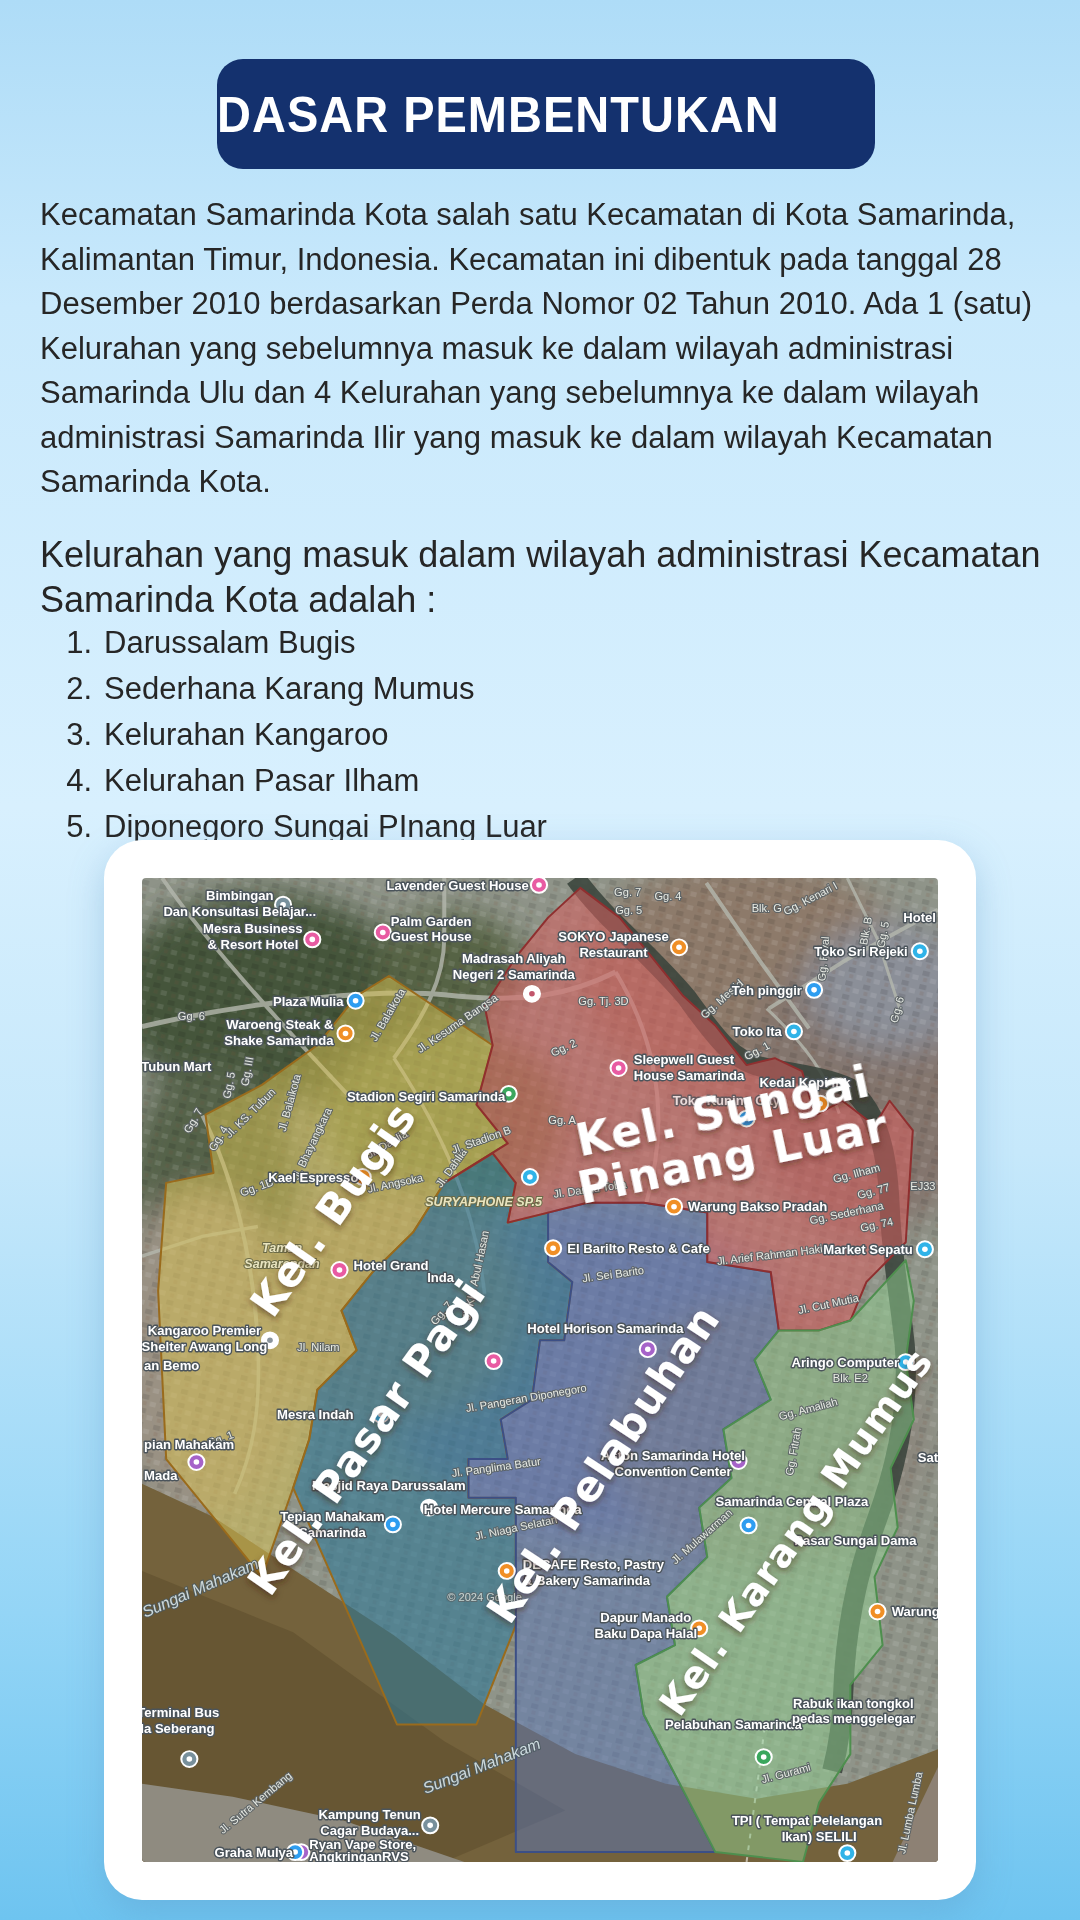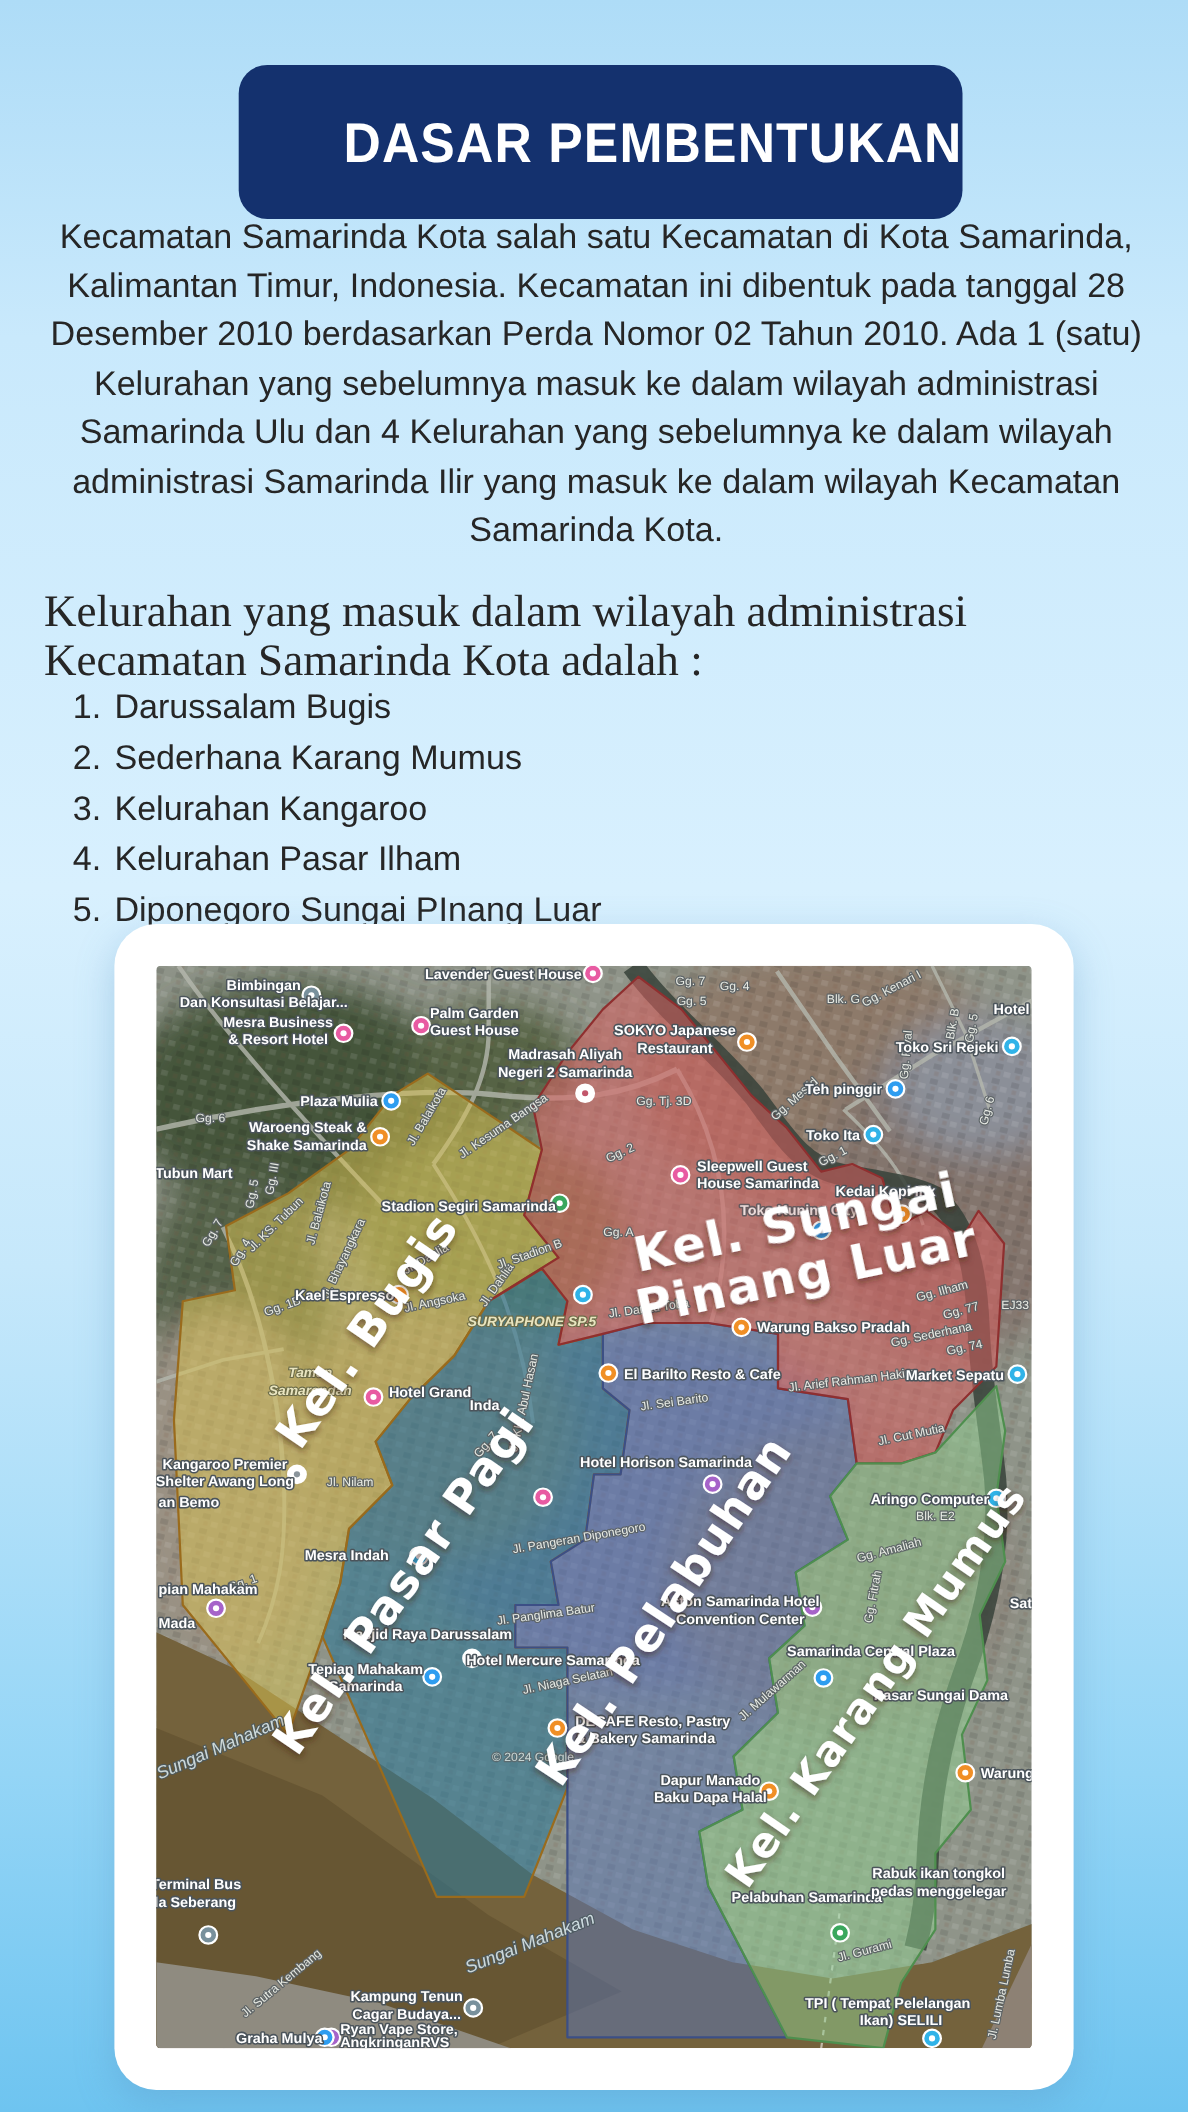--- a/index.html
+++ b/index.html
@@ -1,24 +1,24 @@
 <!DOCTYPE html>
 <html><head>
 <meta charset="utf-8">
 <style>
   html,body{margin:0;padding:0;}
   body{width:1080px;height:1920px;overflow:hidden;font-family:"Liberation Sans",sans-serif;}
   .page{position:relative;width:1080px;height:1920px;
     background:linear-gradient(180deg,#aedcf7 0%,#c9e9fc 16%,#d8f0fe 42%,#c6e8fb 60%,#94d5f6 84%,#6ec4f0 100%);}
-  .title-pill{position:absolute;left:217px;top:59px;width:658px;height:140px;background:#14316e;
-    border-radius:26px;display:flex;align-items:center;justify-content:flex-end;}
+  .title-pill{position:absolute;left:217px;top:59px;width:658px;height:110px;background:#14316e;
+    border-radius:26px;display:flex;align-items:center;justify-content:flex-start;}
   .title-pill span{color:#ffffff;font-weight:bold;font-size:47px;letter-spacing:1px;
     font-family:"Liberation Sans",sans-serif;transform:scaleY(1.08);}
-  .body-text{position:absolute;left:40px;top:193px;width:1004px;font-size:31px;line-height:44.5px;color:#262626;text-align:center;}
-  .para2{position:absolute;left:40px;top:533px;width:1004px;font-size:41px;line-height:44.5px;color:#262626;font-family:Liberation Serif, serif;}
+  .body-text{position:absolute;left:40px;top:193px;width:1004px;font-size:31px;line-height:44.5px;color:#262626;}
+  .para2{position:absolute;left:40px;top:533px;width:1004px;font-size:36px;line-height:44.5px;color:#262626;}
   .kel-list{position:absolute;left:40px;top:620px;width:1000px;font-size:31px;color:#262626;}
   .kel-list .row{display:flex;height:46px;align-items:baseline;line-height:46px;}
   .kel-list .num{width:52px;text-align:right;padding-right:12px;}
   .map-card{position:absolute;left:104px;top:840px;width:872px;height:1060px;background:#ffffff;
     border-radius:38px;box-shadow:0 12px 34px rgba(90,150,195,.35);}
   .map-wrap{position:absolute;left:38px;top:38px;width:796px;height:984px;overflow:hidden;border-radius:4px;}
   svg{display:block;}
   
   .poi{font:700 13px "Liberation Sans",sans-serif;fill:#fff;stroke:#4b545b;stroke-width:2.8px;
        paint-order:stroke;stroke-linejoin:round;text-anchor:middle;}

